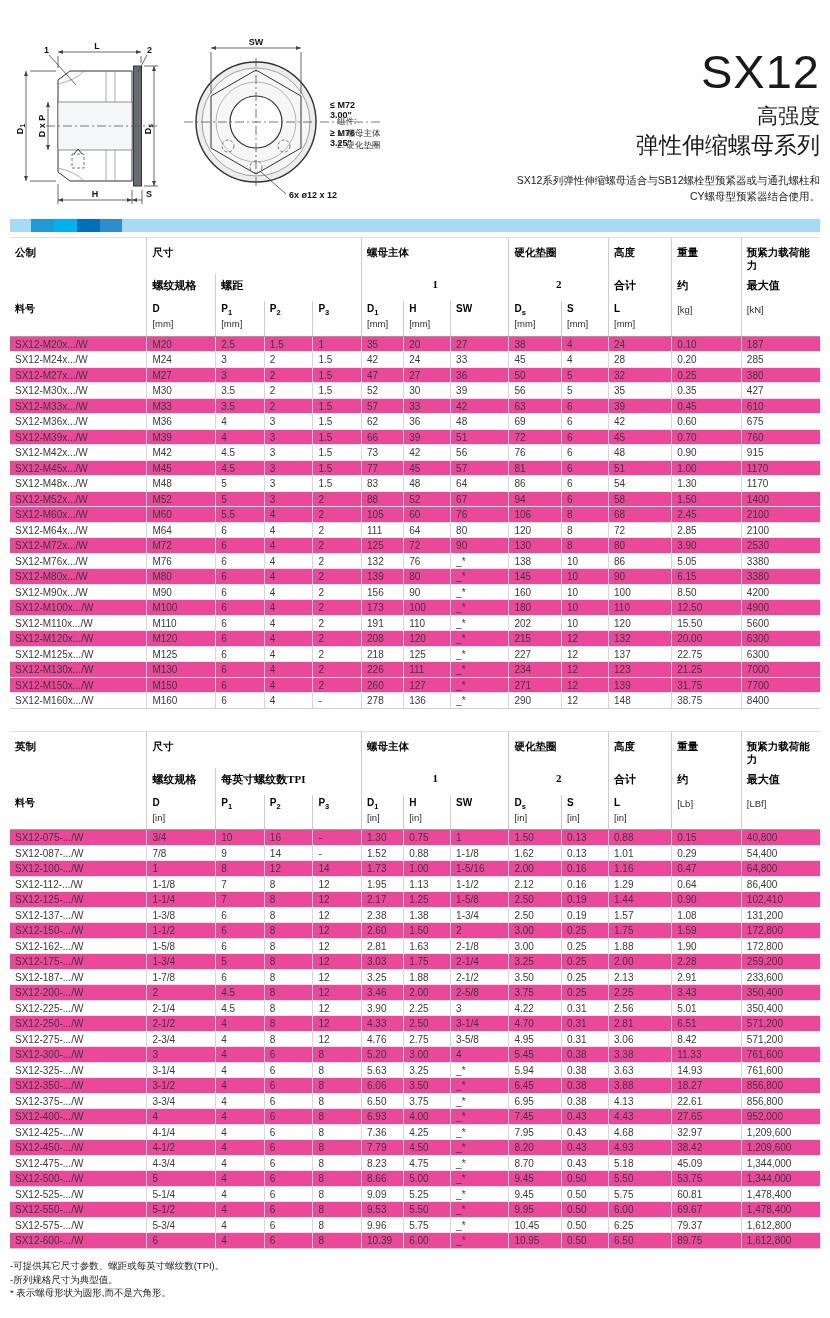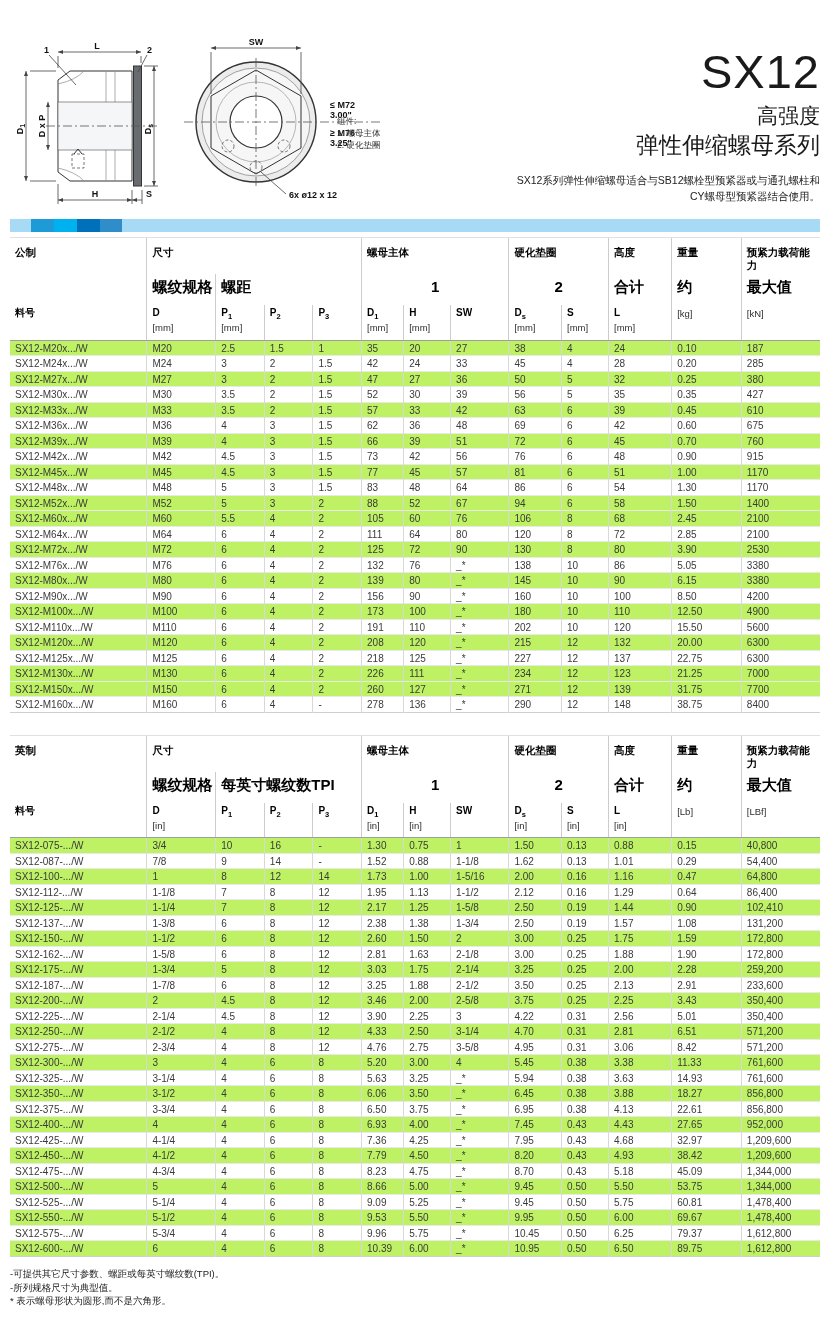--- a/index.html
+++ b/index.html
@@ -20,29 +20,29 @@
   
   .accent{margin:0 10px;height:13px;display:flex;}
   .accent div{height:100%;}
 
   
   table{width:810px;margin:5px 10px 10px;border-collapse:collapse;table-layout:fixed;
         border-bottom:1px solid #cfcfcf;}
   th,td{text-align:left;vertical-align:top;overflow:hidden;white-space:nowrap;}
   thead th{font-weight:bold;color:#000;border-top:1px solid #e0e0e0;}
   tr.h1 th{font-size:10.5px;padding:8px 5px 2px;white-space:normal;line-height:1.25;}
-  tr.h2 th{font-size:15px;padding:4px 5px 8px;}
+  tr.h2 th{font-size:11px;padding:4px 5px 8px;font-family:Liberation Serif, serif;}
   tr.h3 th{font-size:10px;padding:2px 5px 6px;border-bottom:1px solid #9e9e9e;line-height:1.2;}
   tr.h2 th, tr.h3 th{border-top:none;}
   .unit{display:block;font-weight:normal;font-size:9.5px;color:#2e2e2e;margin-top:1px;}
   .center{text-align:center;}
   .bl{border-left:1px solid #ccc;}
   tbody td{font-size:10px;color:#3a3a3a;padding:2px 5px 1px;line-height:11.5px;
            border-top:1px solid #e9e9e9;}
-  tbody tr.stripe{background:#bef264;}
+  tbody tr.stripe{background:#ec4899;}
   tbody td.bl{border-left:1px solid #d8d8d8;}
   sub{font-size:7.5px;}
   .tbl2{margin-top:22px;}
 
   
   .foot{margin:8px 10px 0;font-size:9.5px;line-height:1.45;color:#1a1a1a;}
 
   
   .ln{stroke:#333;fill:none;stroke-width:1;}
   .thin{stroke:#8a8a8a;stroke-width:0.7;fill:none;}

